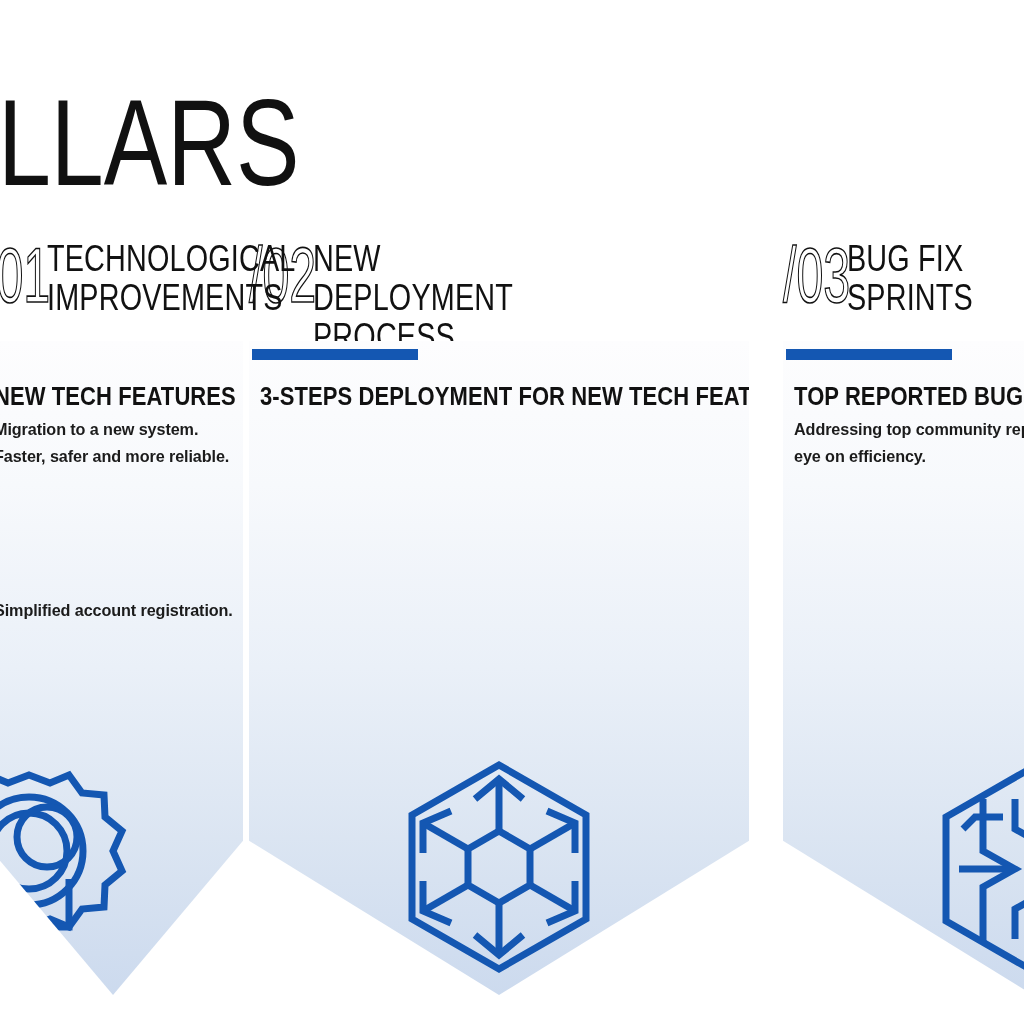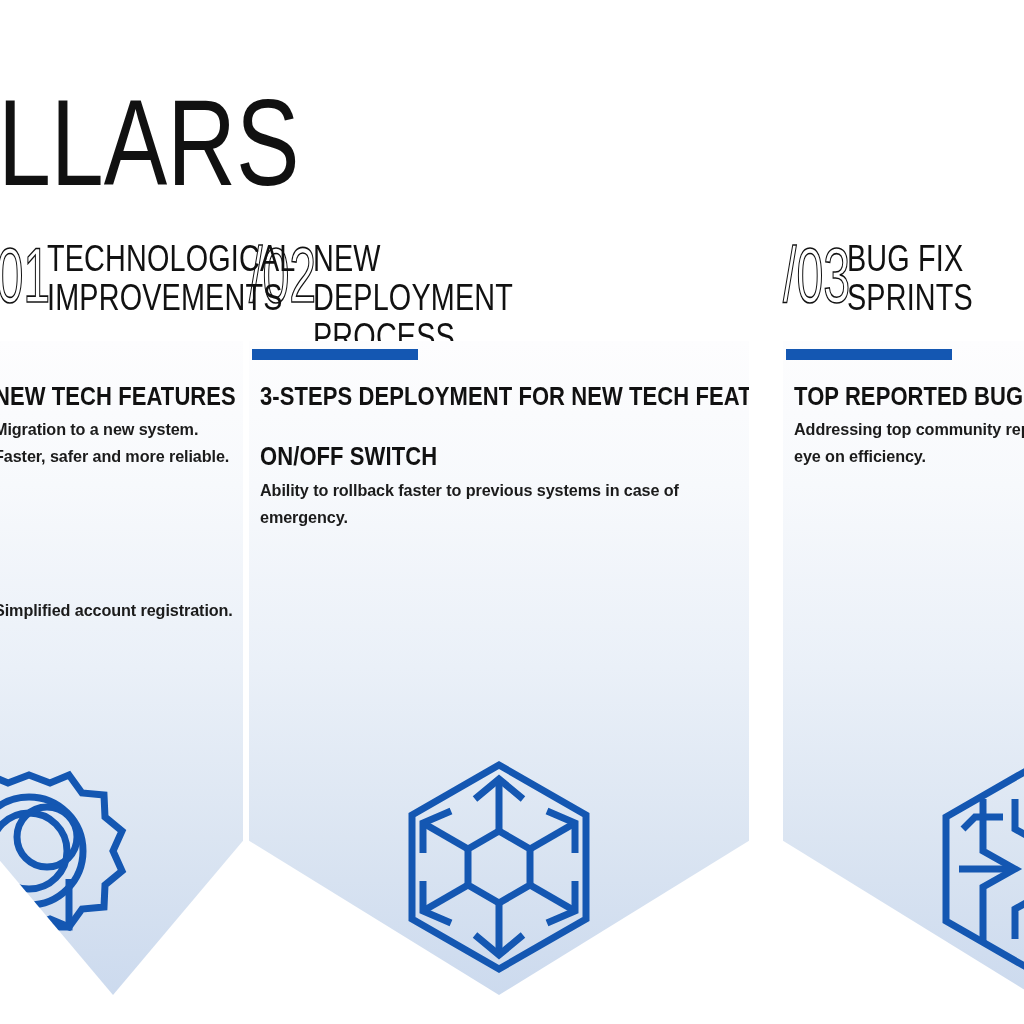--- a/index.html
+++ b/index.html
@@ -214,24 +214,20 @@
 
     <div class="card">
       <div class="accent-bar"></div>
 
       <div class="card-body">
 
         <div class="block">
           <div class="block-head">3-STEPS DEPLOYMENT FOR NEW TECH FEATURES</div>
         </div>
 
-        <div class="block" style="margin-top:34px;">
-          <div class="block-head">ON/OFF SWITCH</div>
-          <div class="block-text">Ability to rollback faster to previous systems in case of emergency.</div>
-        </div>
 
       </div>
 
       <div class="card-icon">
         <svg viewBox="0 0 220 220" width="220" height="220" fill="none" stroke="#1457b2" stroke-width="7" stroke-linejoin="miter" stroke-linecap="butt">
 
           <polygon points="110,8 197,58 197,162 110,212 23,162 23,58"></polygon>
 
           <polygon points="110,74 141,92 141,128 110,146 79,128 79,92"></polygon>
 

